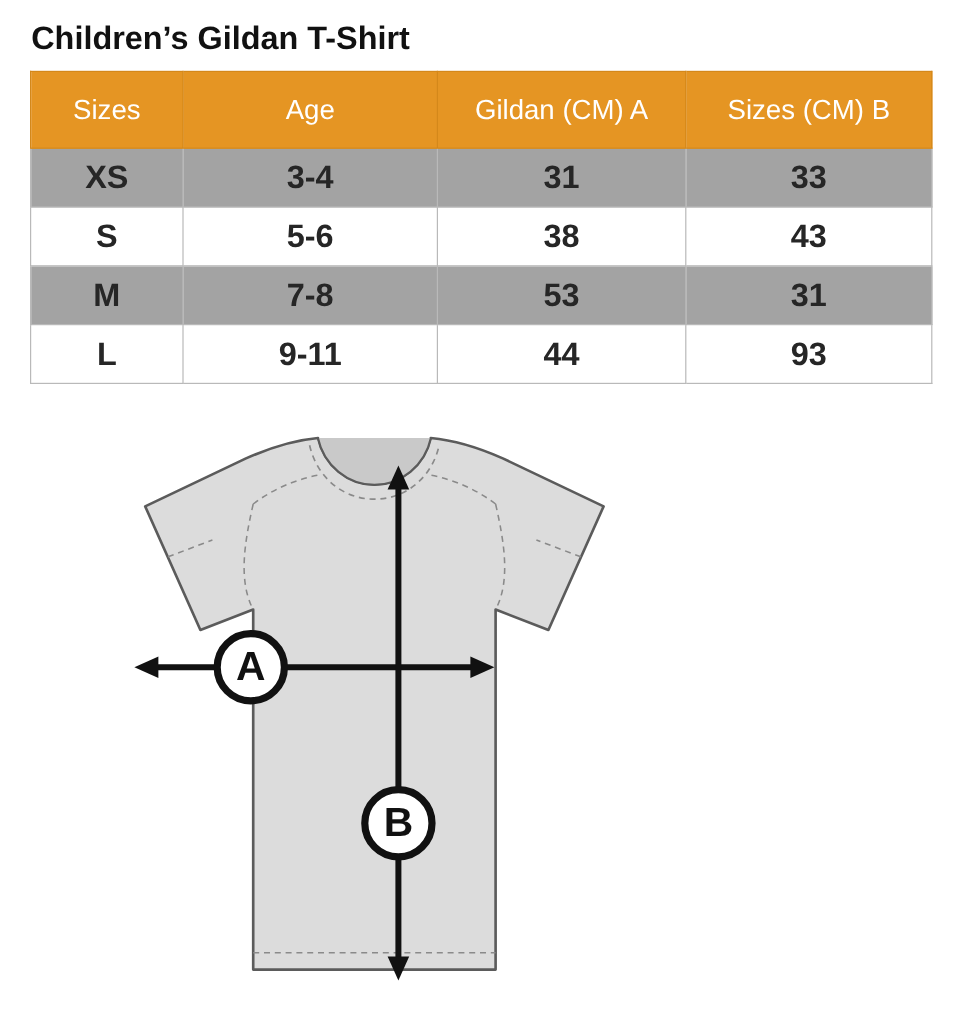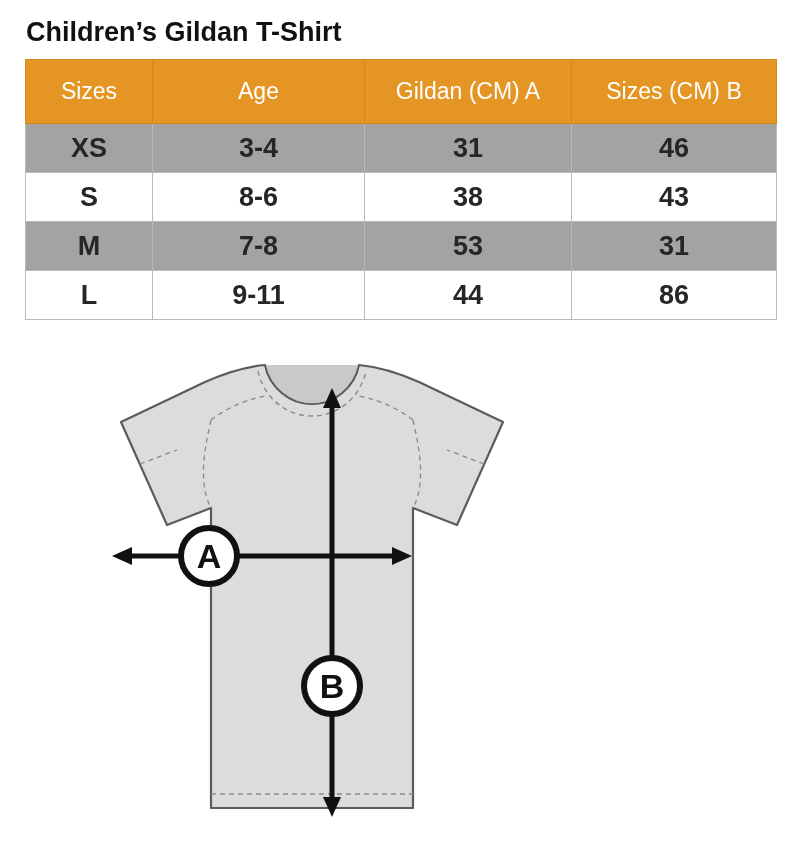--- a/index.html
+++ b/index.html
@@ -99,39 +99,39 @@
         <th>Age</th>
         <th>Gildan (CM) A</th>
         <th>Sizes  (CM) B</th>
       </tr>
     </thead>
     <tbody>
       <tr class="shaded">
         <td>XS</td>
         <td>3-4</td>
         <td>31</td>
-        <td>46</td>
+        <td>33</td>
       </tr>
       <tr class="plain">
         <td>S</td>
-        <td>8-6</td>
+        <td>5-6</td>
         <td>38</td>
         <td>43</td>
       </tr>
       <tr class="shaded">
         <td>M</td>
         <td>7-8</td>
         <td>53</td>
         <td>31</td>
       </tr>
       <tr class="plain">
         <td>L</td>
         <td>9-11</td>
         <td>44</td>
-        <td>86</td>
+        <td>93</td>
       </tr>
     </tbody>
   </table>
 
   <div class="diagram">
     <svg width="800" height="497" viewBox="0 0 800 497" xmlns="http://www.w3.org/2000/svg">
 
       <g>
         <path d="M205,22
                  C232,10 254,6 265,5

